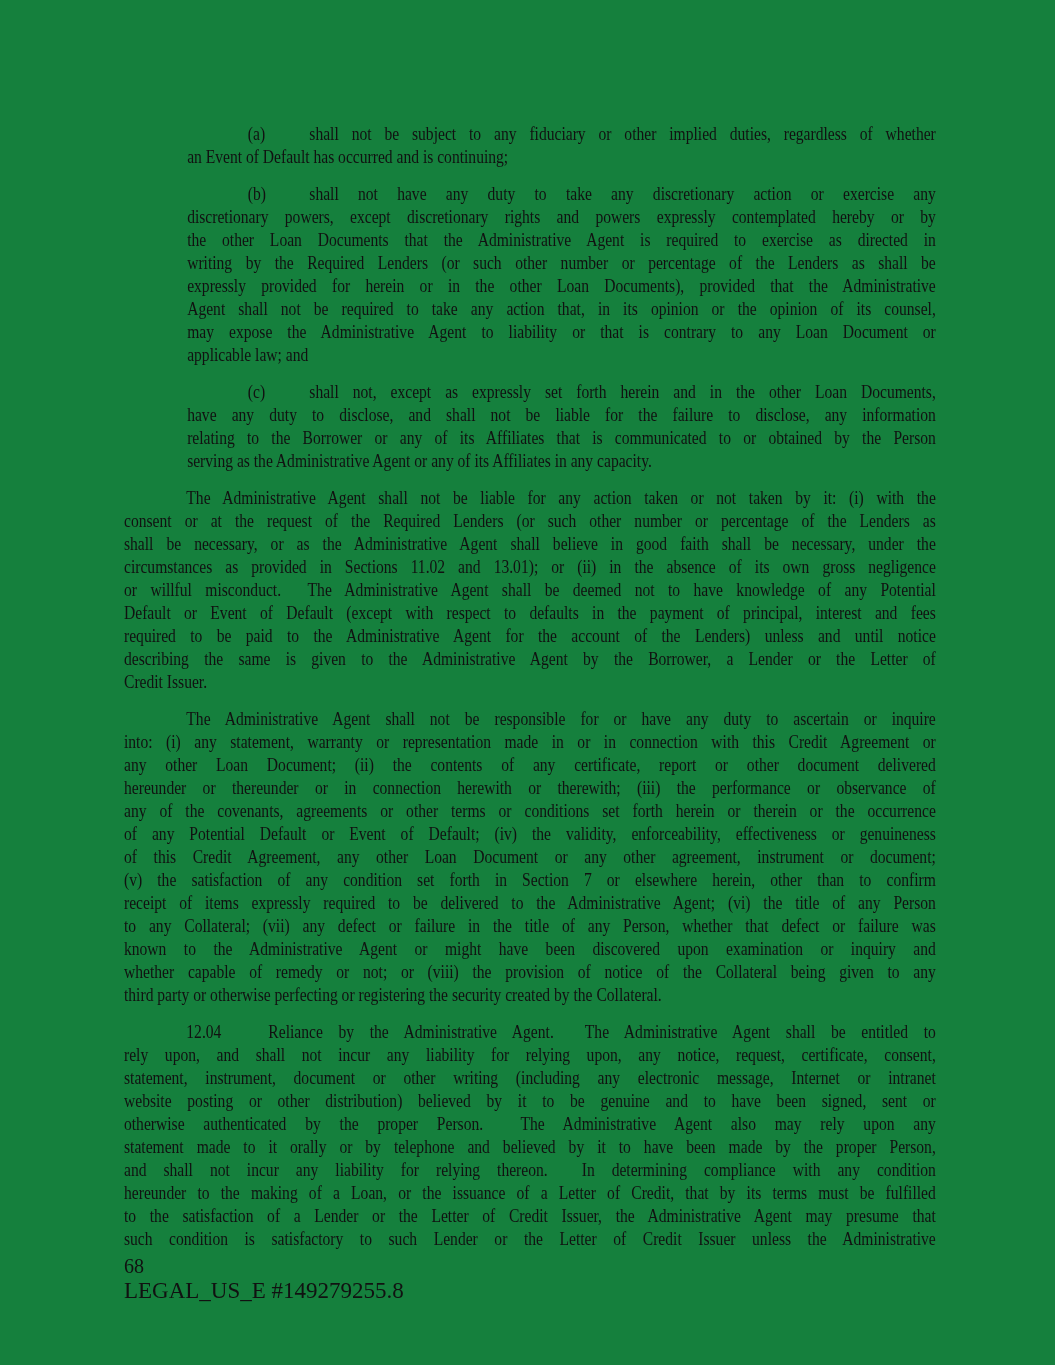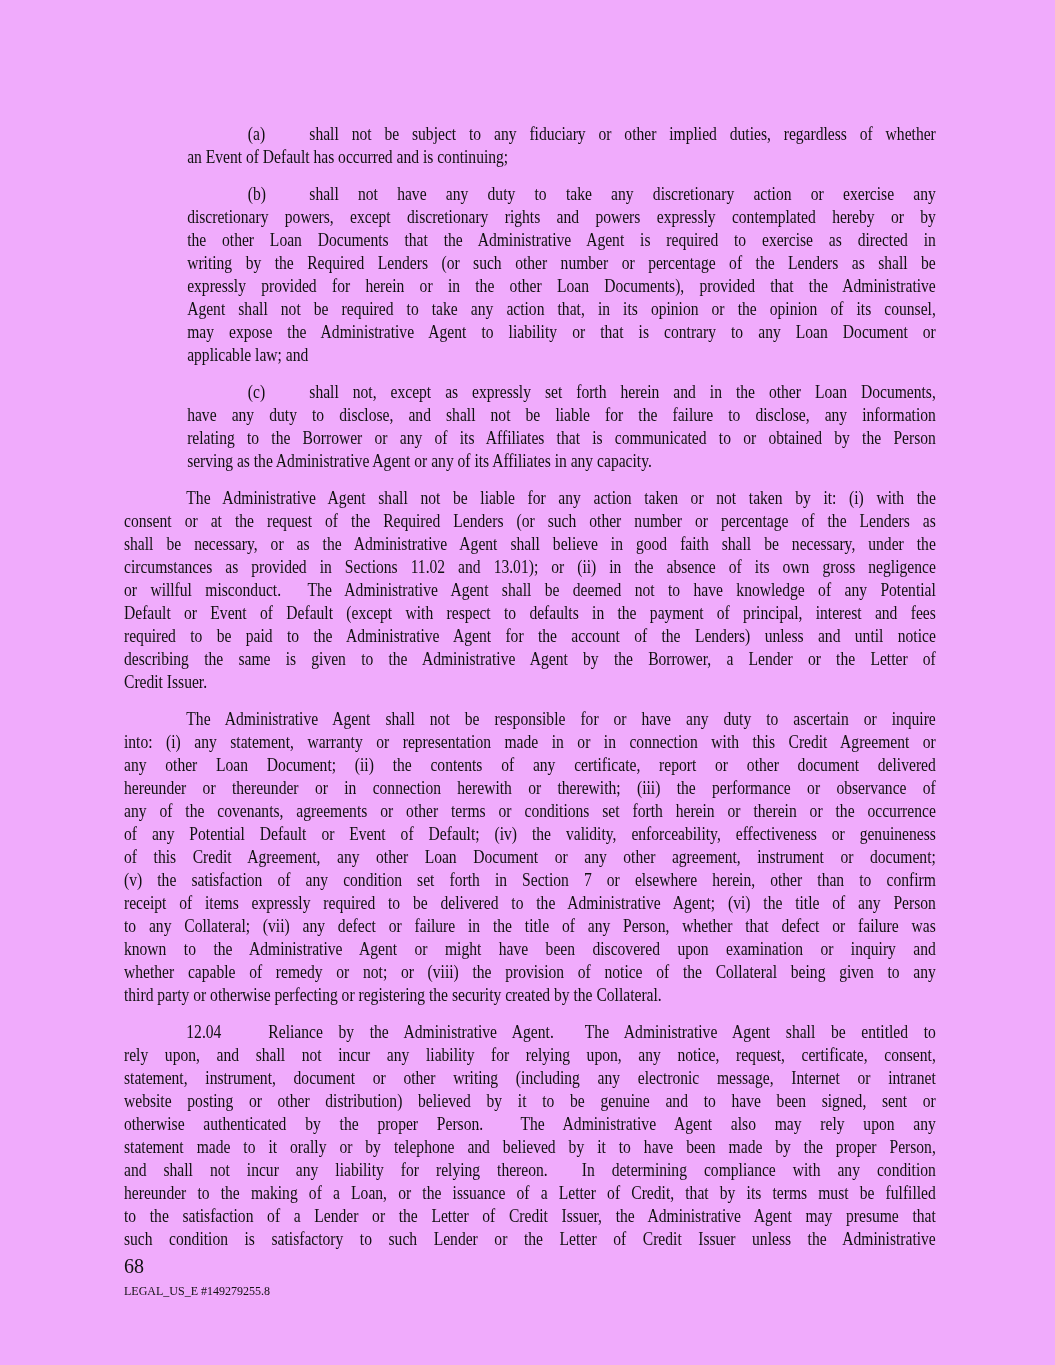--- a/index.html
+++ b/index.html
@@ -4,21 +4,21 @@
 <style>
   html, body {
     margin: 0;
     padding: 0;
     background: #ffffff;
   }
   #page {
     position: relative;
     width: 1055px;
     height: 1365px;
-    background: #f0abfc;
+    background: #15803d;
     overflow: hidden;
     font-family: "Liberation Serif", "DejaVu Serif", serif;
     color: #111111;
   }
   
   #doc-body {
     position: absolute;
     left: 124px;
     top: 122px;
     width: 990px;
@@ -48,21 +48,21 @@
     position: absolute;
     left: 124px;
     top: 1254px;
     font-size: 20px;
     line-height: 24px;
   }
   #doc-stamp {
     position: absolute;
     left: 124px;
     top: 1281px;
-    font-size: 12px;
+    font-size: 23px;
     line-height: 20px;
   }
 </style>
 </head>
 <body>
 
 <div id="page">
   <div id="doc-body">
       <div class="para sub">
         <div class="line first-sub"><span class="label">(a)</span><span>shall not be subject to any fiduciary or other implied duties, regardless of whether</span></div>

